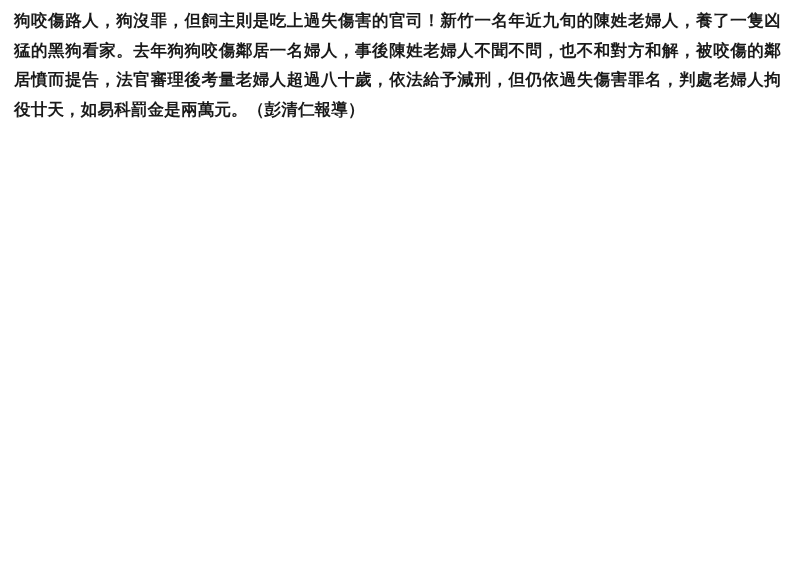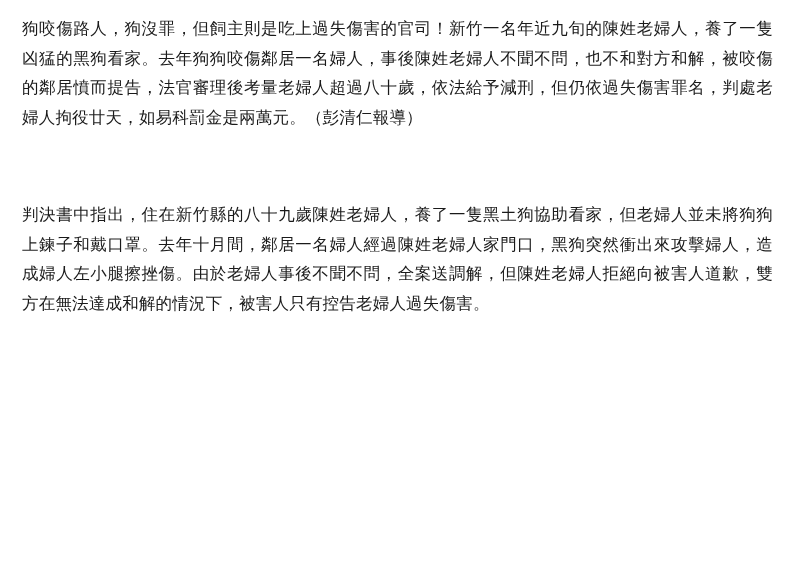--- a/index.html
+++ b/index.html
@@ -16,31 +16,31 @@
   }
   .article {
     padding: 6px 14px 0 14px;
     box-sizing: border-box;
   }
   .para {
     font-size: 16.5px;
     line-height: 29.5px;
     text-align: justify;
     text-justify: inter-ideograph;
-    margin: 8px;
+    margin: 0;
     letter-spacing: 0.2px;
+    font-weight: bold;
   }
   .gap-large {
     height: 52px;
   }
   .gap-small {
     height: 1px;
   }
 </style>
 </head>
 <body>
 
 <div class="article">
   <p class="para">狗咬傷路人，狗沒罪，但飼主則是吃上過失傷害的官司！新竹一名年近九旬的陳姓老婦人，養了一隻凶猛的黑狗看家。去年狗狗咬傷鄰居一名婦人，事後陳姓老婦人不聞不問，也不和對方和解，被咬傷的鄰居憤而提告，法官審理後考量老婦人超過八十歲，依法給予減刑，但仍依過失傷害罪名，判處老婦人拘役廿天，如易科罰金是兩萬元。（彭清仁報導）</p>
   <div class="gap-large"></div>
-  <p class="para">判決書中指出，住在新竹縣的八十九歲陳姓老婦人，養了一隻黑土狗協助看家，但老婦人並未將狗狗上鍊子和戴口罩。去年十月間，鄰居一名婦人經過陳姓老婦人家門口，黑狗突然衝出來攻擊婦人，造成婦人左小腿擦挫傷。由於老婦人事後不聞不問，全案送調解，但陳姓老婦人拒絕向被害人道歉，雙方在無法達成和解的情況下，被害人只有控告老婦人過失傷害。</p>
   <div class="gap-small"></div>
 </div>
 
 </body></html>

